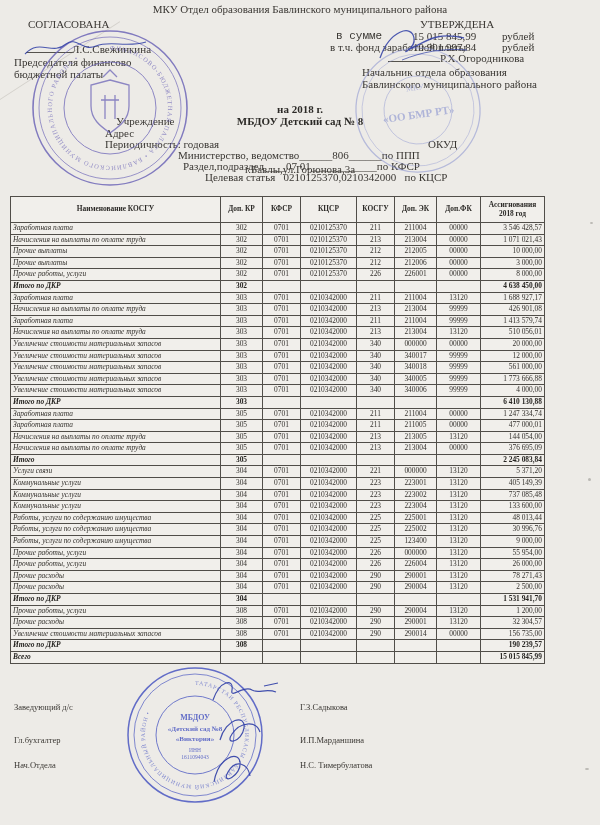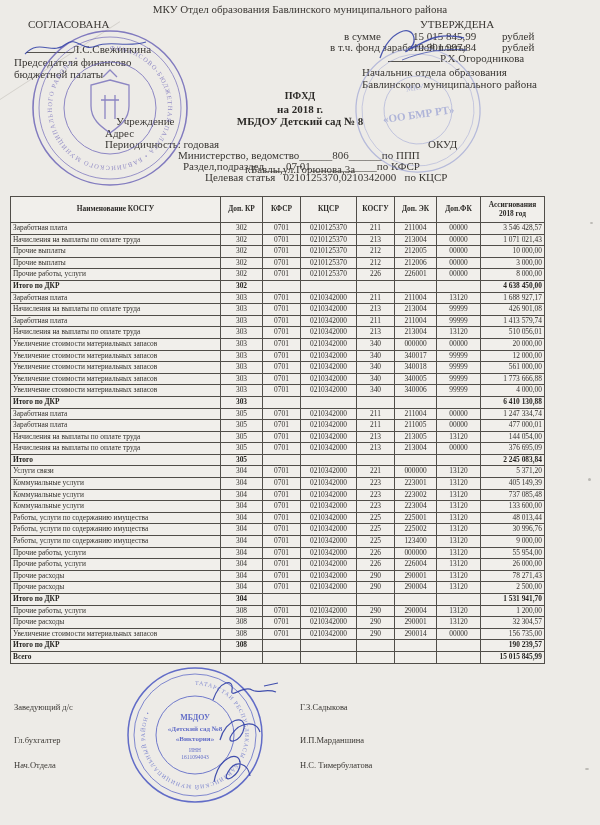--- a/index.html
+++ b/index.html
@@ -18,57 +18,56 @@
   .uval{border-bottom:1px solid #55524d;padding:0 4px;}
   .fold{position:absolute;left:-18px;top:62px;width:150px;height:1px;background:#d4d1cc;transform:rotate(-33deg);}
   .speck{position:absolute;background:#8a8782;border-radius:50%;opacity:.5;}
 
   
   .budget-table{position:absolute;left:10px;top:196px;border-collapse:collapse;table-layout:fixed;
         font-size:7.4px;color:#33302c;background:rgba(248,247,244,.35);}
   .budget-table th,.budget-table td{border:1px solid #514e49;overflow:hidden;}
   .budget-table th{font-weight:bold;text-align:center;height:25px;padding:0 1px;line-height:1.15;color:#2c2a27;}
   .budget-table td{height:10.6px;line-height:10.6px;padding:0 2px;white-space:nowrap;}
-  .t-name{text-align:left;}
+  .t-name{text-align:left;font-style:italic;}
   .t-c{text-align:center;}
   .t-r{text-align:right;}
   .row-bold td{font-weight:bold;color:#262421;}
 
   .stamp{position:absolute;pointer-events:none;}
   .sig{position:absolute;pointer-events:none;}
 </style>
 </head>
 <body>
 
 <div class="page">
 
   <div class="fold"></div>
 
   <div class="abs c fs9" style="top:4px;">МКУ Отдел образования  Бавлинского муниципального района</div>
 
   <div class="abs fs9" style="left:28px;top:19px;">СОГЛАСОВАНА</div>
   <div class="abs fs9" style="left:420px;top:19px;">УТВЕРЖДЕНА</div>
 
-  <div class="abs fs9" style="left:344px;top:31px;">в сумме</div>
+  <div class="abs fs9" style="left:336px;top:31px;font-family:Liberation Mono, monospace;">в сумме</div>
   <div class="abs fs9" style="left:413px;top:31px;">15 015 845,99</div>
   <div class="abs fs9" style="left:502px;top:31px;">рублей</div>
 
   <div class="abs fs9" style="left:330px;top:42px;">в т.ч. фонд заработной платы</div>
   <div class="abs fs9" style="left:413px;top:42px;">10 901 997,84</div>
   <div class="abs fs9" style="left:502px;top:42px;">рублей</div>
 
   <div class="abs fs9" style="left:26px;top:44px;"><span class="rule" style="width:46px;"></span><span>Л.С.Свежинкина</span></div>
   <div class="abs fs9" style="left:14px;top:57px;">Председателя финансово</div>
   <div class="abs fs9" style="left:14px;top:69px;">бюджетной палаты</div>
 
   <div class="abs fs9" style="left:388px;top:53px;"><span class="rule" style="width:52px;"></span><span>Р.Х.Огородникова</span></div>
   <div class="abs fs9" style="left:362px;top:67px;">Начальник отдела образования</div>
   <div class="abs fs9" style="left:362px;top:79px;">Бавлинского муниципального района</div>
 
-  <div class="abs c fs10 b" style="top:90px;">ПФХД</div>
   <div class="abs c fs9 b" style="top:104px;">на 2018 г.</div>
 
   <div class="abs fs9" style="left:116px;top:116px;">Учреждение</div>
   <div class="abs c fs9 b" style="top:116px;">МБДОУ Детский сад № 8</div>
 
   <div class="abs fs9" style="left:105px;top:128px;">Адрес</div>
   <div class="abs c fs9" style="top:128px;margin-top:36px;">г.Бавлы,ул.Горюнова,3а</div>
 
   <div class="abs fs9" style="left:105px;top:139px;">Периодичность: годовая</div>
   <div class="abs fs9" style="left:428px;top:139px;">ОКУД</div>

